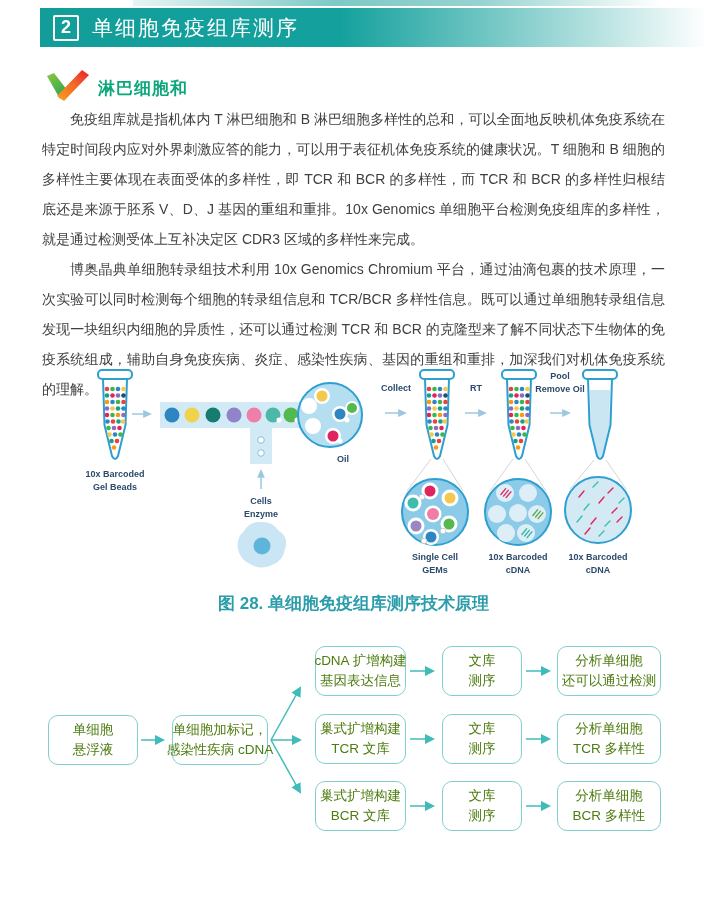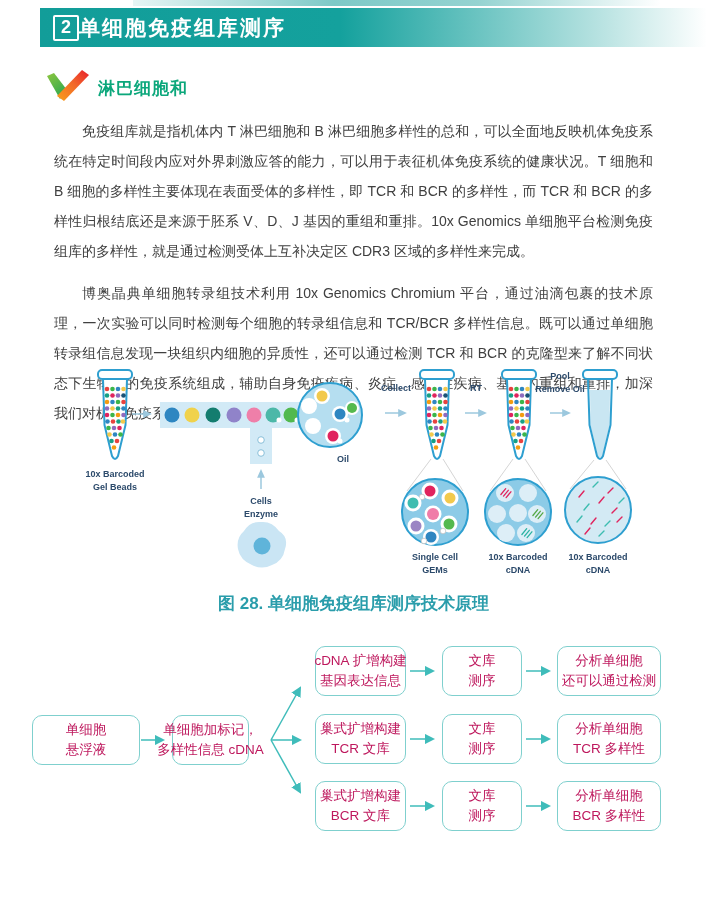--- a/index.html
+++ b/index.html
@@ -5,39 +5,39 @@
   html,body{margin:0;padding:0;background:#fff;}
   .page{position:relative;width:707px;height:921px;background:#fff;overflow:hidden;
         font-family:"Liberation Sans","DejaVu Sans",sans-serif;}
   
   .accent-strip{position:absolute;top:0;left:133px;width:574px;height:6px;
     background:linear-gradient(to right,rgba(19,157,153,0.10),rgba(19,157,153,0.55) 35%,rgba(19,157,153,0.45) 60%,rgba(255,255,255,0) 92%);}
   .banner{position:absolute;top:8px;left:40px;width:667px;height:39px;display:flex;align-items:center;
     background:linear-gradient(to right,#129d99 0%,#14a19d 45%,rgba(20,161,157,0.30) 84%,rgba(255,255,255,0) 100%);}
   .num-box{width:26px;height:26px;box-sizing:border-box;border:2px solid #fff;border-radius:2px;
     display:flex;align-items:center;justify-content:center;color:#fff;font-size:18px;font-weight:700;margin-left:13px;}
-  .banner-title{color:#fff;font-size:21px;font-weight:700;letter-spacing:2px;}
+  .banner-title{color:#fff;font-size:21px;font-weight:400;margin-left:13px;letter-spacing:2px;}
   
   .logo{position:absolute;left:44px;top:67px;width:48px;height:37px;}
   .section-title{position:absolute;left:98px;top:77px;font-size:17px;font-weight:700;color:#0ba77b;letter-spacing:1px;}
   
   .bodytext{position:absolute;left:42px;right:42px;top:104px;font-size:14px;line-height:30px;
     text-align:justify;color:#404040;}
-  .bodytext p{margin:12px;text-indent:2em;}
+  .bodytext p{margin:0;text-indent:2em;}
   
   .fig1{position:absolute;left:50px;top:356px;width:610px;height:232px;}
   .dlbl{font-size:9px;font-weight:600;fill:#2c4a6b;}
   .caption{position:absolute;left:0;right:0;text-align:center;font-size:17px;font-weight:600;color:#2a9dab;}
   .cap1{top:592px;}
   .cap2{top:861px;}
   
   .flow{position:absolute;left:0;top:628px;width:707px;height:228px;}
   .fbox{position:absolute;height:50px;box-sizing:border-box;border:1.5px solid #7fd0ce;border-radius:10px;
     background:#fff;display:flex;flex-direction:column;justify-content:center;align-items:center;
-    text-align:center;font-size:13.5px;color:#be185d;line-height:1.5;}
+    text-align:center;font-size:13.5px;color:#4d7c0f;line-height:1.5;}
   .fbox span{display:block;white-space:nowrap;}
   .flow-arrows{position:absolute;inset:0;pointer-events:none;}
 </style>
 </head>
 <body>
 
 <div class="page">
 
   <div class="accent-strip"></div>
   <div class="banner">
@@ -271,27 +271,27 @@
         <line x1="271" y1="112" x2="300" y2="164" marker-end="url(#ahTeal)"></line>
         <line x1="410" y1="43" x2="433" y2="43" marker-end="url(#ahTeal)"></line>
         <line x1="410" y1="111" x2="433" y2="111" marker-end="url(#ahTeal)"></line>
         <line x1="410" y1="178" x2="433" y2="178" marker-end="url(#ahTeal)"></line>
         <line x1="526" y1="43" x2="549" y2="43" marker-end="url(#ahTeal)"></line>
         <line x1="526" y1="111" x2="549" y2="111" marker-end="url(#ahTeal)"></line>
         <line x1="526" y1="178" x2="549" y2="178" marker-end="url(#ahTeal)"></line>
       </g>
     </svg>
 
-    <div class="fbox" style="left:32px;top:87px;width:108px">
+    <div class="fbox" style="left:48px;top:87px;width:90px">
       <span>单细胞</span>
       <span>悬浮液</span>
     </div>
-    <div class="fbox" style="left:172px;top:87px;width:77px">
+    <div class="fbox" style="left:172px;top:87px;width:96px">
       <span>单细胞加标记，</span>
-      <span>多样性信息 cDNA</span>
+      <span>感染性疾病 cDNA</span>
     </div>
     <div class="fbox" style="left:315px;top:18px;width:91px">
       <span>cDNA 扩增构建</span>
       <span>基因表达信息</span>
     </div>
     <div class="fbox" style="left:315px;top:86px;width:91px">
       <span>巢式扩增构建</span>
       <span>TCR 文库</span>
     </div>
     <div class="fbox" style="left:315px;top:153px;width:91px">

